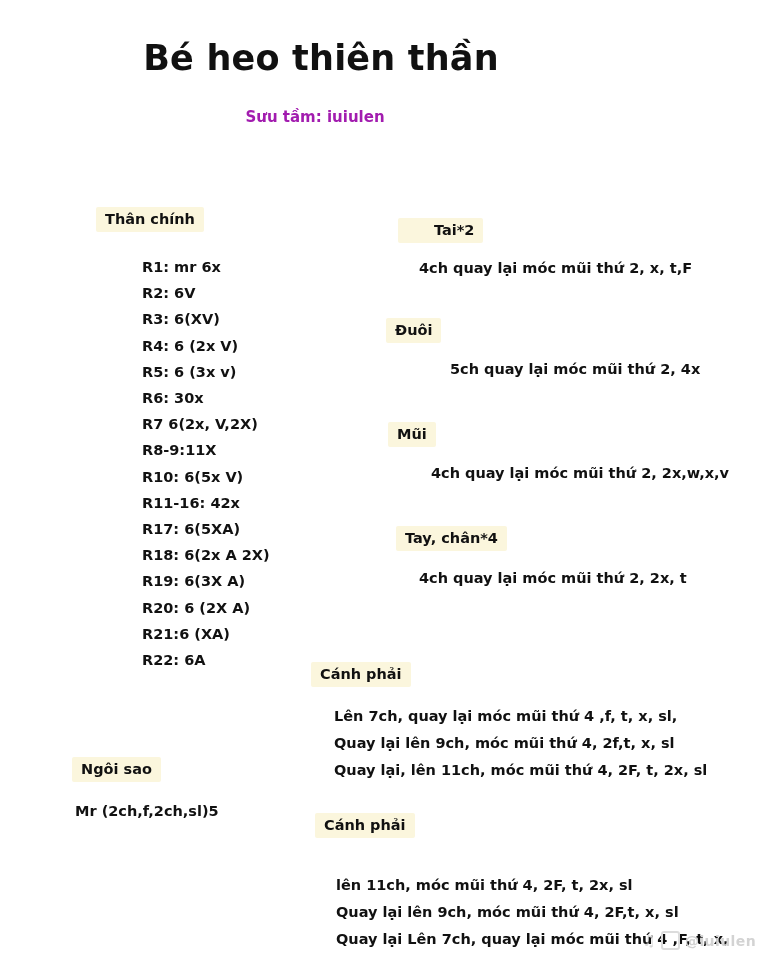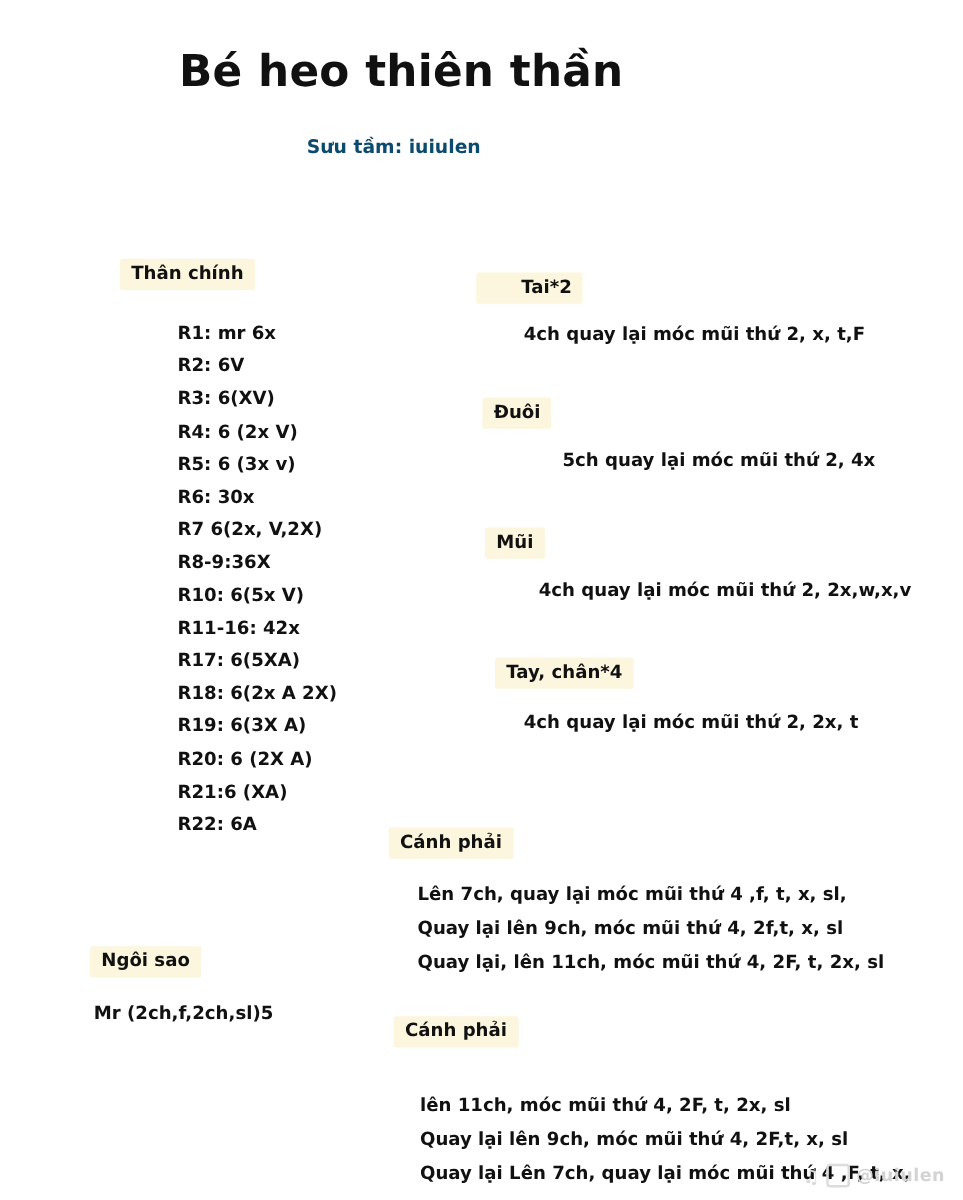--- a/index.html
+++ b/index.html
@@ -32,21 +32,21 @@
     color: #111111;
   }
   .subtitle {
     position: absolute;
     top: 108px;
     left: 0;
     width: 630px;
     text-align: center;
     font-size: 15px;
     font-weight: bold;
-    color: #0c4a6e;
+    color: #a21caf;
   }
   .hl {
     position: absolute;
     background: #fbf6dd;
     font-size: 14.5px;
     font-weight: bold;
     color: #111111;
     padding: 4px 9px 5px 9px;
     border-radius: 2px;
     white-space: nowrap;
@@ -95,34 +95,34 @@
   <div class="subtitle">Sưu tầm: iuiulen</div>
 
   <div class="hl" style="top:207px; left:96px;">Thân chính</div>
   <div class="lines body-rows" style="top:254px; left:142px; white-space:pre;">R1: mr 6x
 R2: 6V
 R3: 6(XV)
 R4: 6 (2x V)
 R5: 6 (3x v)
 R6: 30x
 R7 6(2x, V,2X)
-R8-9:36X
+R8-9:11X
 R10: 6(5x V)
 R11-16: 42x
 R17: 6(5XA)
 R18: 6(2x A 2X)
 R19: 6(3X A)
 R20: 6 (2X A)
 R21:6 (XA)
 R22: 6A</div>
 
   <div class="hl" style="top:757px; left:72px;">Ngôi sao</div>
   <div class="lines" style="top:798px; left:75px; white-space:pre;">Mr (2ch,f,2ch,sl)5</div>
 
-  <div class="hl" style="top:218px; left:381px;padding-left:36px;">Tai*2</div>
+  <div class="hl" style="top:218px; left:398px;padding-left:36px;">Tai*2</div>
   <div class="lines" style="top:255px; left:419px; white-space:pre;">4ch quay lại móc mũi thứ 2, x, t,F</div>
 
   <div class="hl" style="top:318px; left:386px;">Đuôi</div>
   <div class="lines" style="top:356px; left:410px; white-space:pre;margin-left:40px;">5ch quay lại móc mũi thứ 2, 4x</div>
 
   <div class="hl" style="top:422px; left:388px;">Mũi</div>
   <div class="lines" style="top:460px; left:419px; white-space:pre;margin-left:12px;">4ch quay lại móc mũi thứ 2, 2x,w,x,v</div>
 
   <div class="hl" style="top:526px; left:396px;">Tay, chân*4</div>
   <div class="lines" style="top:565px; left:419px; white-space:pre;">4ch quay lại móc mũi thứ 2, 2x, t</div>

